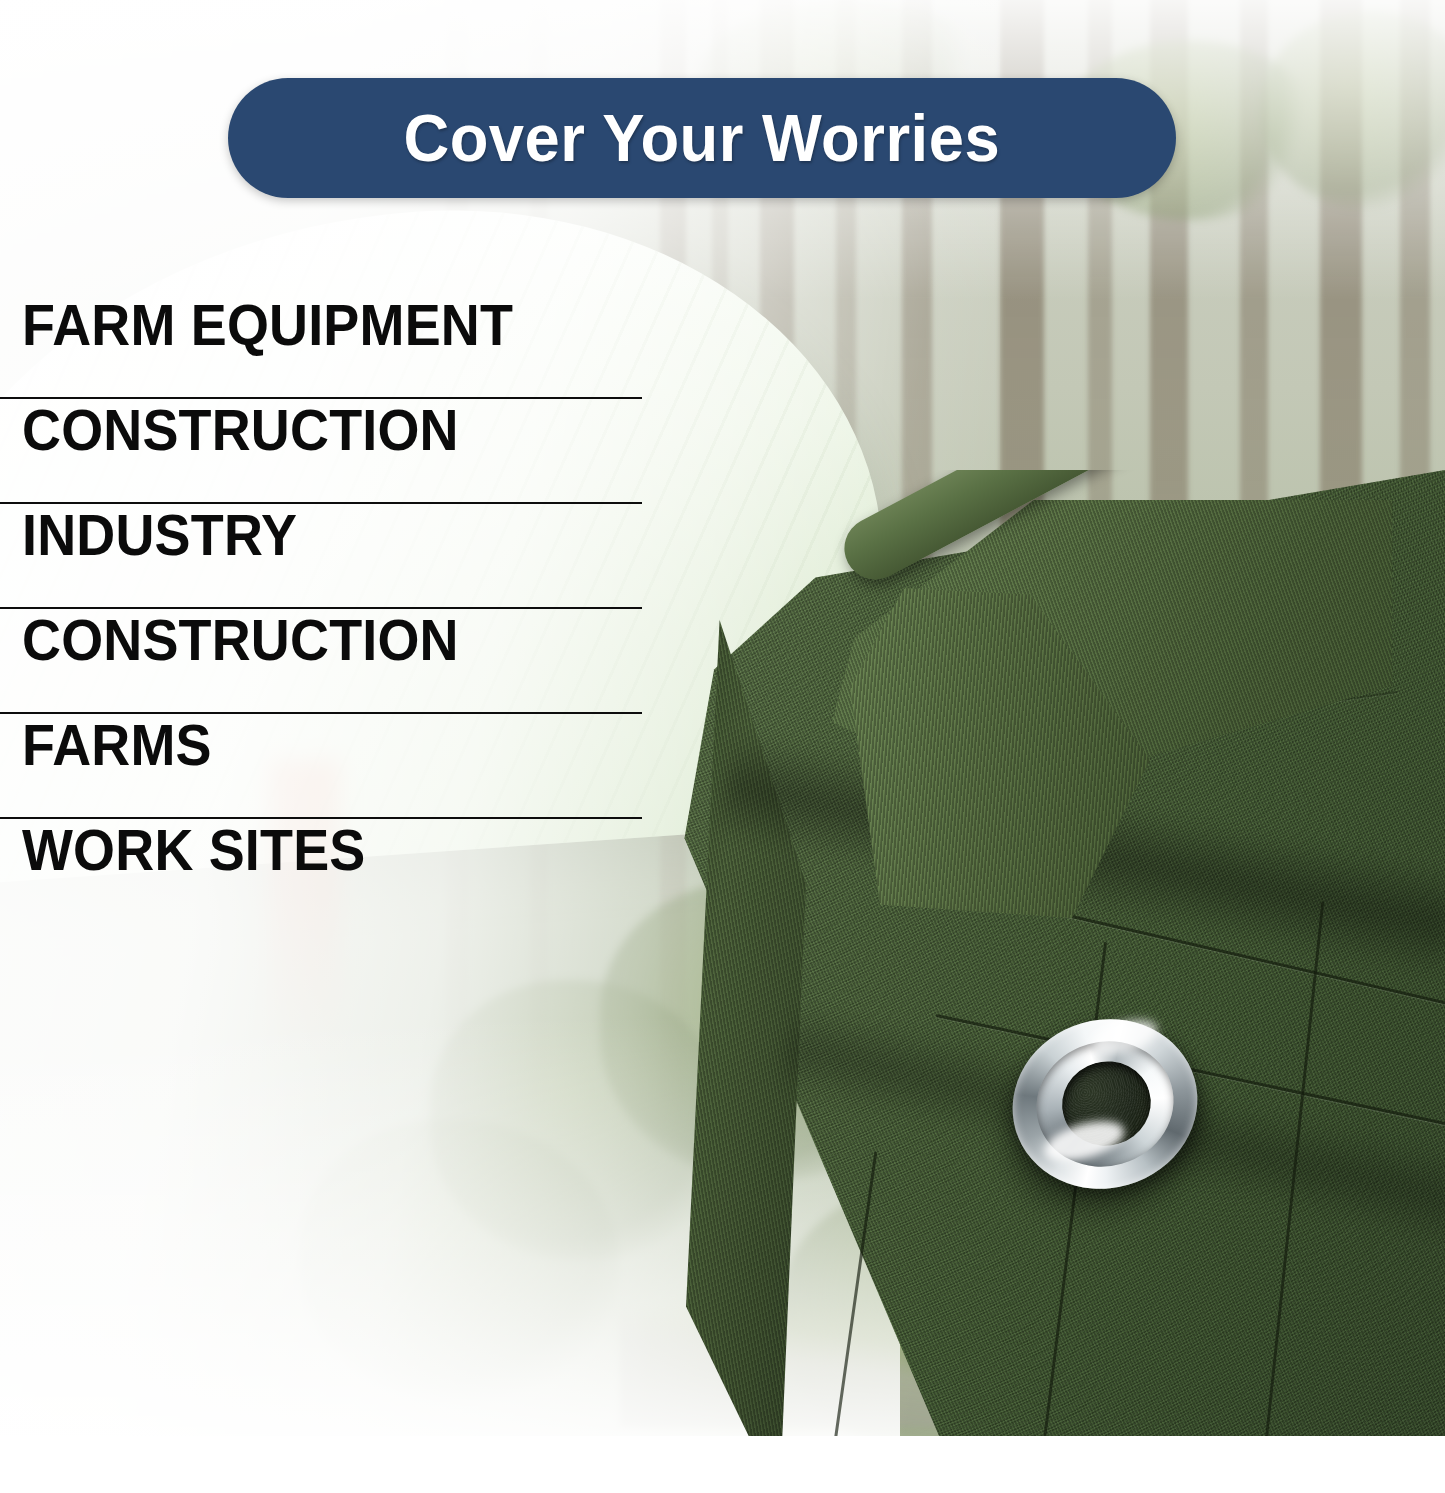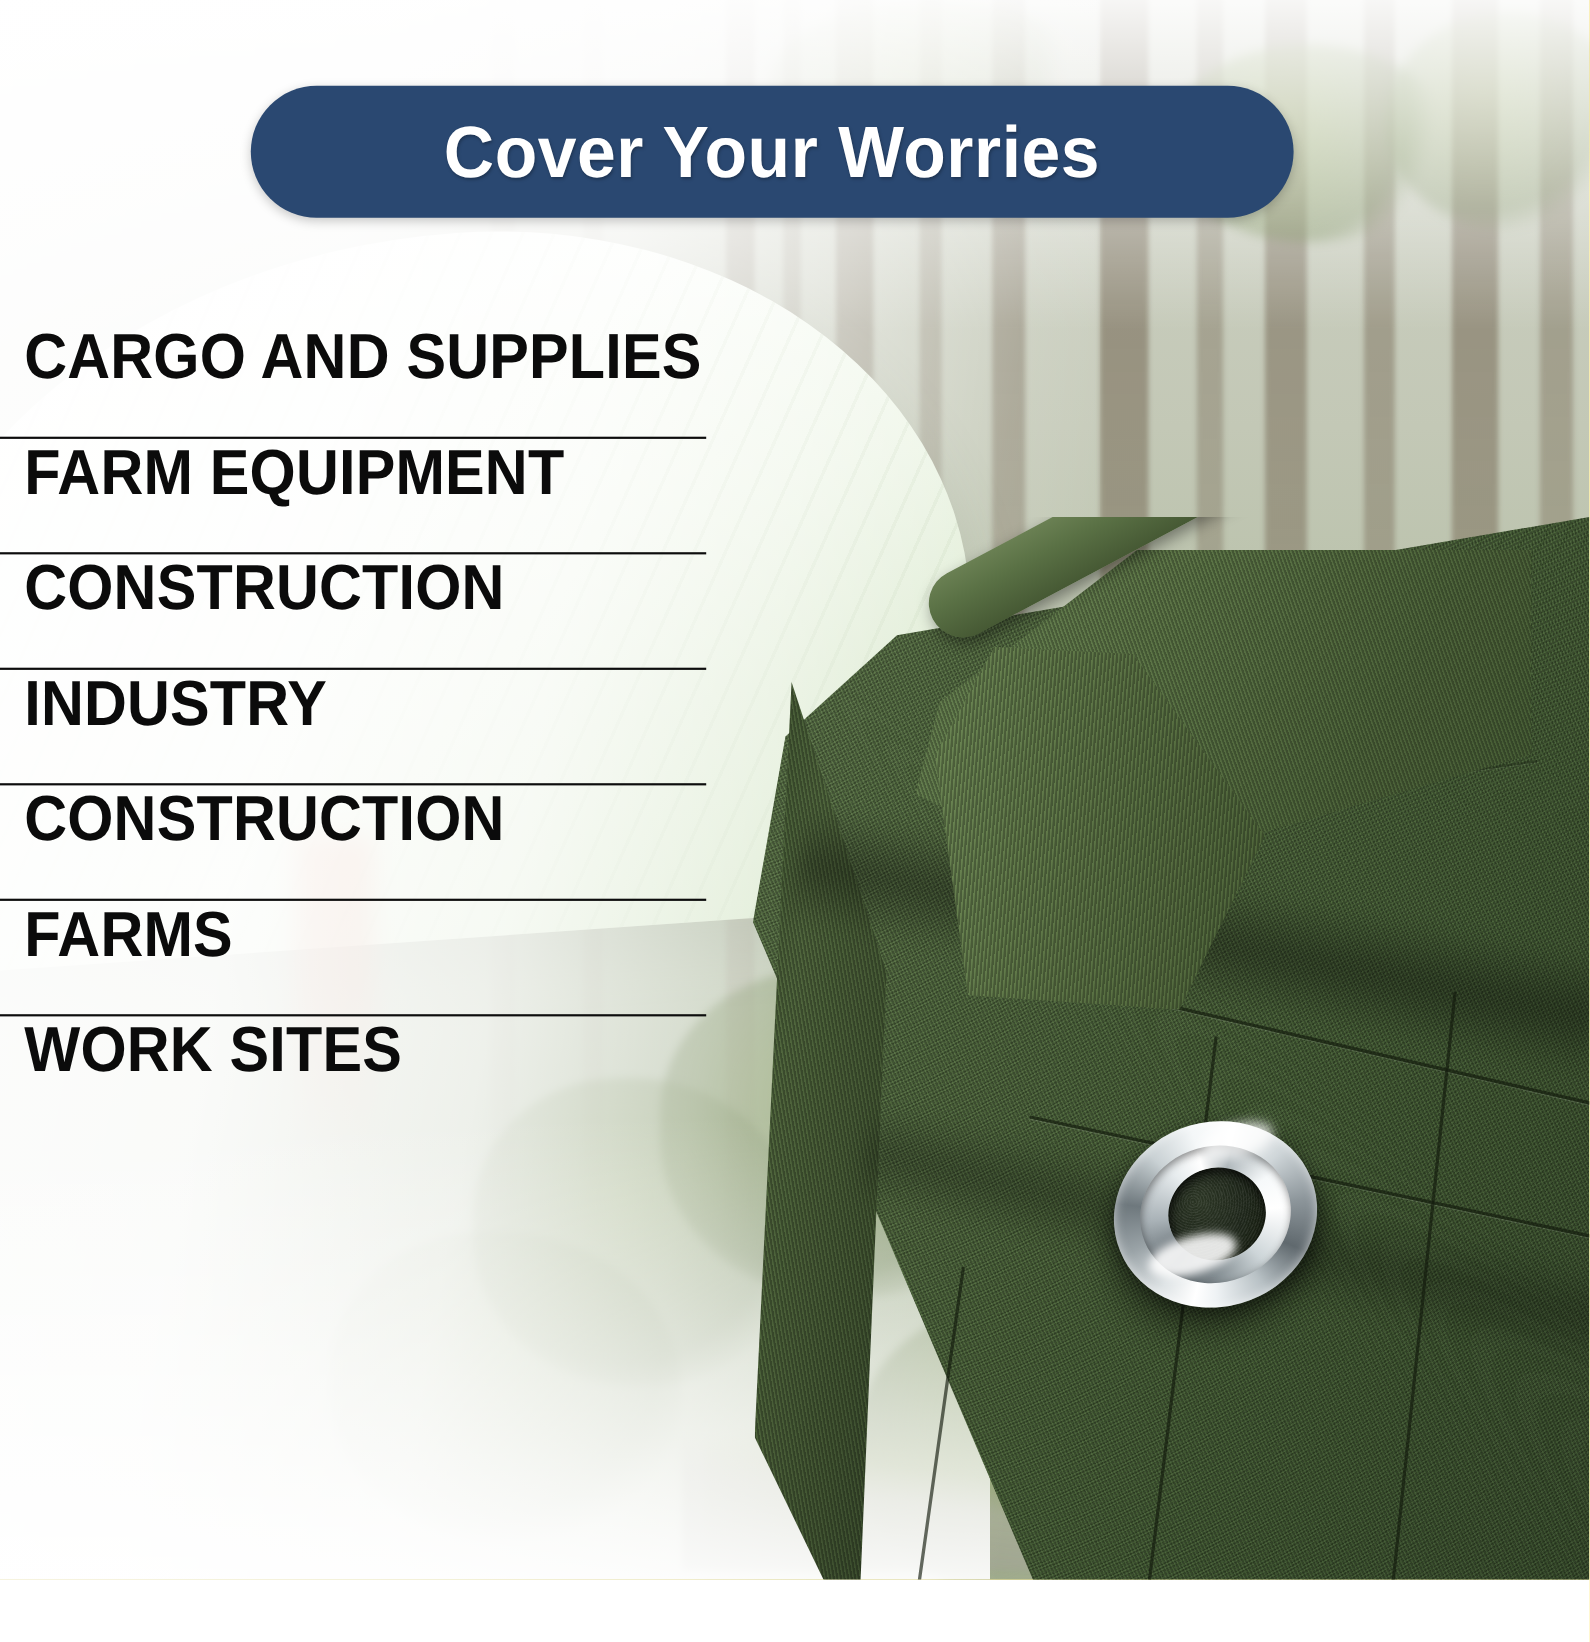--- a/index.html
+++ b/index.html
@@ -3,21 +3,21 @@
 <meta charset="utf-8">
 <style>
   html,body{margin:0;padding:0;}
   body{
     width:1445px;height:1493px;overflow:hidden;
     font-family:"Liberation Sans",sans-serif;
     background:#ffffff;
   }
   #poster{
     position:relative;width:1445px;height:1436px;overflow:hidden;
-    background:#fde047;
+    background:#15803d;
   }
 
   
   .bg{position:absolute;inset:0;overflow:hidden;}
 
   
   .forest{
     position:absolute;left:0;top:0;width:1445px;height:1493px;
     background:
       linear-gradient(to bottom,#cfd2c6 0%,#c3c8b6 26%,#b2bda2 48%,#a9b79a 70%,#bcc6ad 88%,#d7dbcd 100%);
@@ -339,24 +339,20 @@
     <div class="spec"></div>
     <div class="spec2"></div>
   </div>
 
   <div class="banner" id="banner" style="background: rgb(42, 72, 113);">
     <span class="banner-text" style="color: rgb(255, 255, 255);">Cover Your Worries</span>
   </div>
 
   <div class="list" id="use-case-list">
       <div class="list-item">
-        <div class="list-label" style="color: rgb(11, 11, 11);">CARGO AND SUPPLIES</div>
-        <div class="divider" style="background: rgb(13, 13, 13);"></div>
-      </div>
-      <div class="list-item">
         <div class="list-label" style="color: rgb(11, 11, 11);">FARM EQUIPMENT</div>
         <div class="divider" style="background: rgb(13, 13, 13);"></div>
       </div>
       <div class="list-item">
         <div class="list-label" style="color: rgb(11, 11, 11);">CONSTRUCTION</div>
         <div class="divider" style="background: rgb(13, 13, 13);"></div>
       </div>
       <div class="list-item">
         <div class="list-label" style="color: rgb(11, 11, 11);">INDUSTRY</div>
         <div class="divider" style="background: rgb(13, 13, 13);"></div>

